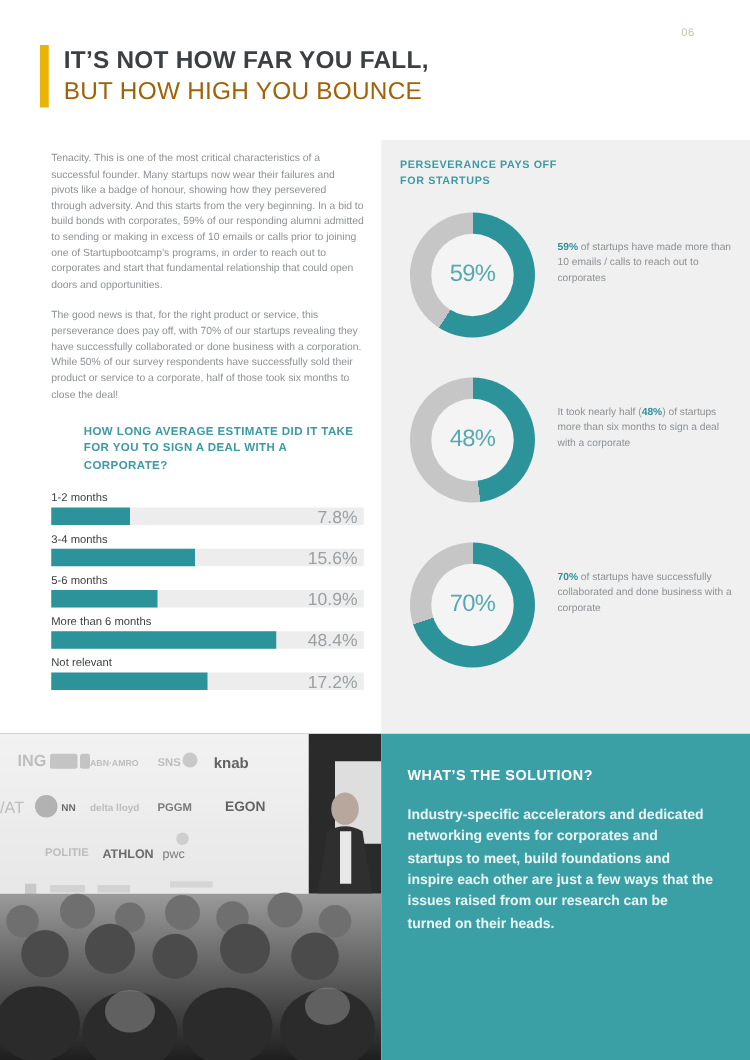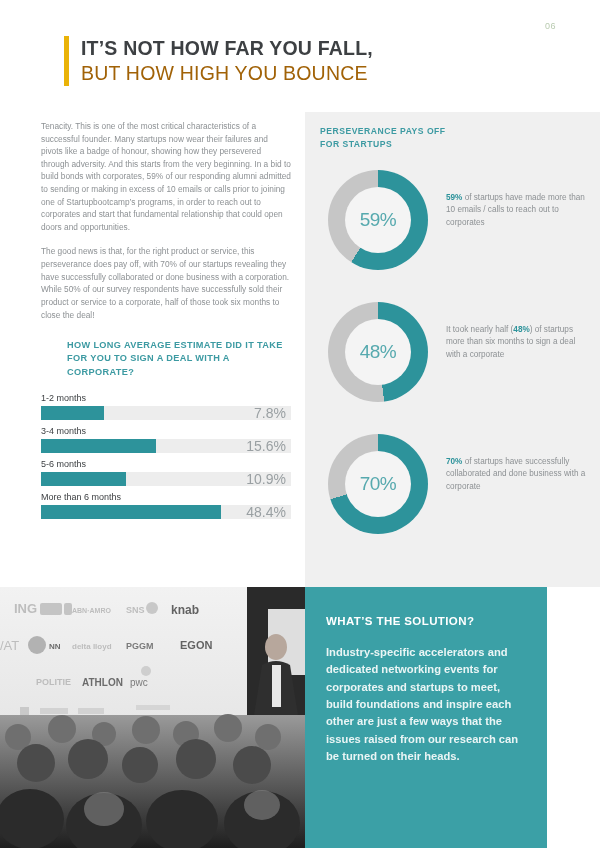--- a/index.html
+++ b/index.html
@@ -15,22 +15,21 @@
   .page-number {
     position: absolute; top: 21px; right: 44px;
     font-size: 9px; letter-spacing: .5px;
     color: #b9cbb0;
   }
 
   
   .title-block {
     position: absolute; left: 32px; top: 36px;
     padding-left: 12px;
-    border-left: 5px solid #eab308;
-    margin-left: 32px;
+    border-left: 7px solid #eab308;
   }
   .title-line1 {
     font-size: 19.5px; font-weight: bold; letter-spacing: .2px;
     color: #3d4043; line-height: 1.28;
   }
   .title-line2 {
     font-size: 19.5px; font-weight: normal; letter-spacing: .2px;
     color: #a16207; line-height: 1.28;
   }
 
@@ -89,21 +88,21 @@
   
   .photo {
     position: absolute; left: 0; top: 587px; width: 305px; height: 261px;
     overflow: hidden; background: #be185d;
   }
   .photo svg { display: block; }
 
   
   .solution {
     position: absolute; left: 305px; top: 587px;
-    width: 242px; height: 261px;
+    width: 295px; height: 261px;
     background: #3ba0a6; padding: 28px 28px 0 21px;
   }
   .solution-title {
     font-size: 11.5px; font-weight: bold; letter-spacing: .4px;
     color: #ffffff; text-transform: uppercase; margin-bottom: 17px;
   }
   .solution-body {
     font-size: 11.2px; line-height: 1.55; color: #eaf5f5; font-weight: bold;
   }
 </style>
@@ -148,20 +147,27 @@
           <div class="bar-track" style="background: rgb(237, 237, 237);">
             <div class="bar-fill" style="width: 34%; background: rgb(45, 147, 155);"></div>
             <div class="bar-value">10.9%</div>
           </div>
         </div>
         <div class="bar-item">
           <div class="bar-label">More than 6 months</div>
           <div class="bar-track" style="background: rgb(237, 237, 237);">
             <div class="bar-fill" style="width: 72%; background: rgb(45, 147, 155);"></div>
             <div class="bar-value">48.4%</div>
+          </div>
+        </div>
+        <div class="bar-item">
+          <div class="bar-label">Not relevant</div>
+          <div class="bar-track" style="background: rgb(237, 237, 237);">
+            <div class="bar-fill" style="width: 50%; background: rgb(45, 147, 155);"></div>
+            <div class="bar-value">17.2%</div>
           </div>
         </div>
       </div>
   </div>
 
   <div class="right-panel">
     <div class="panel-heading">
       <span>PERSEVERANCE PAYS OFF</span><br>
       <span>FOR STARTUPS</span>
     </div>

